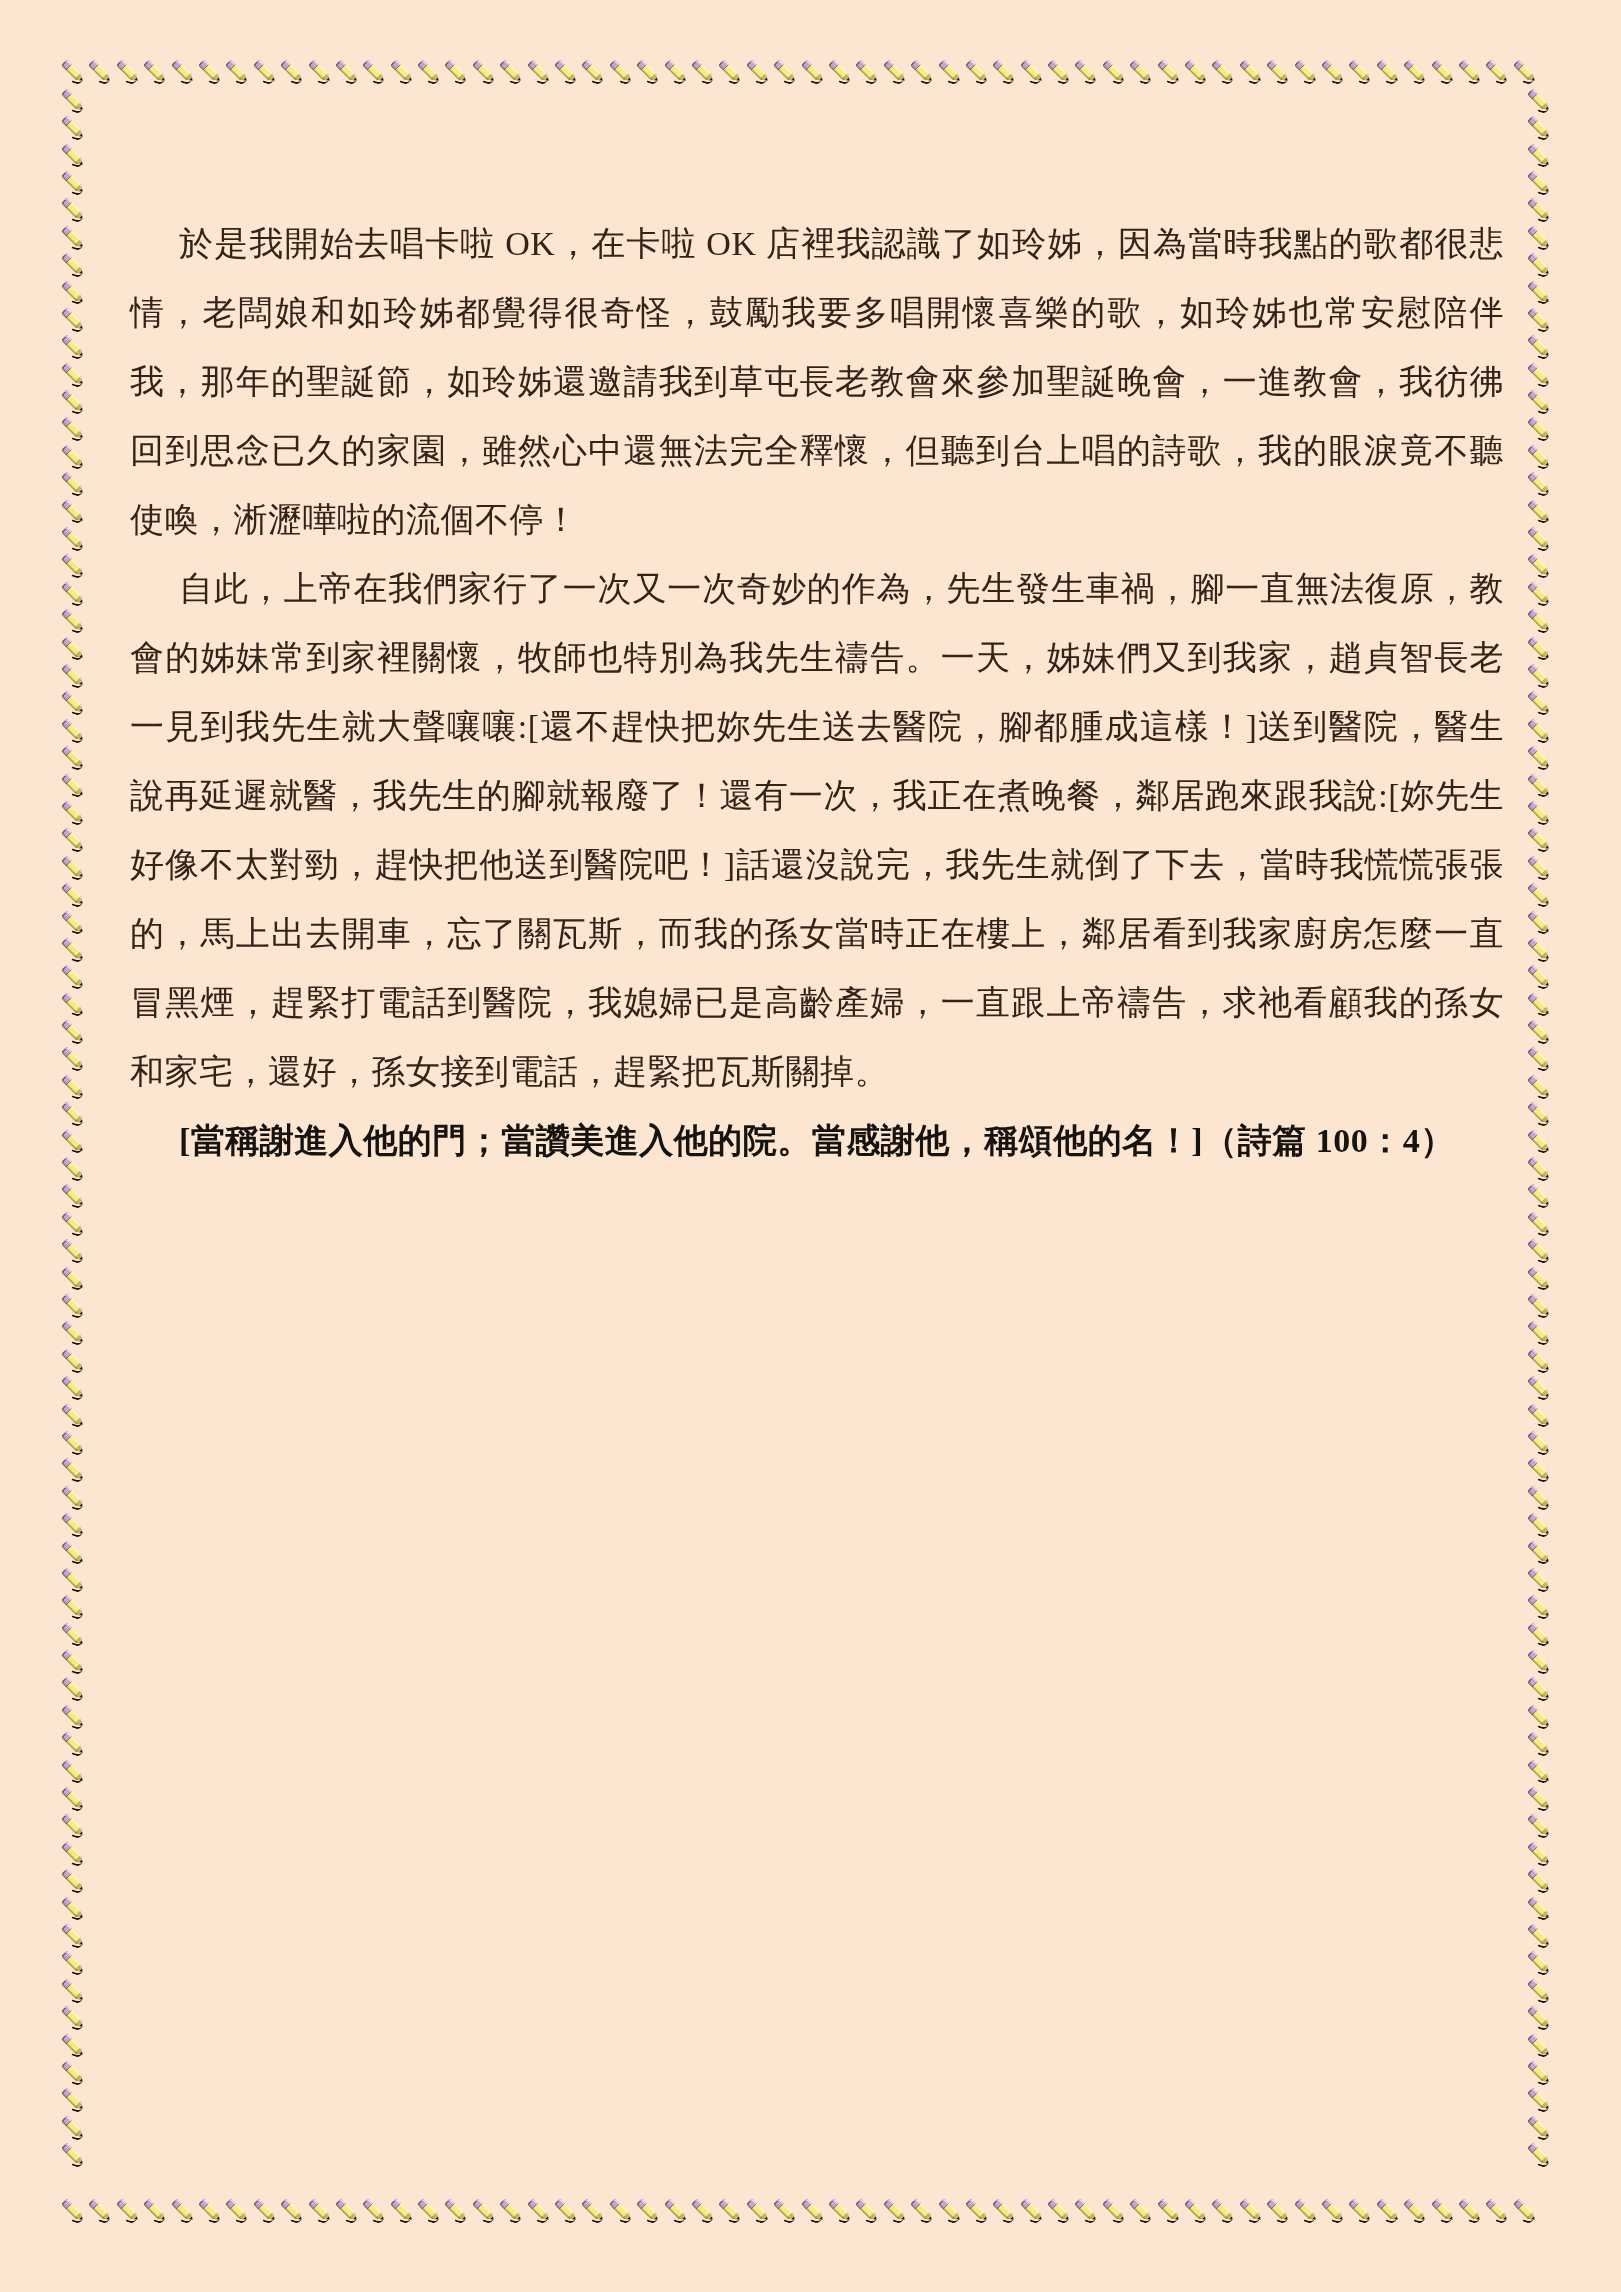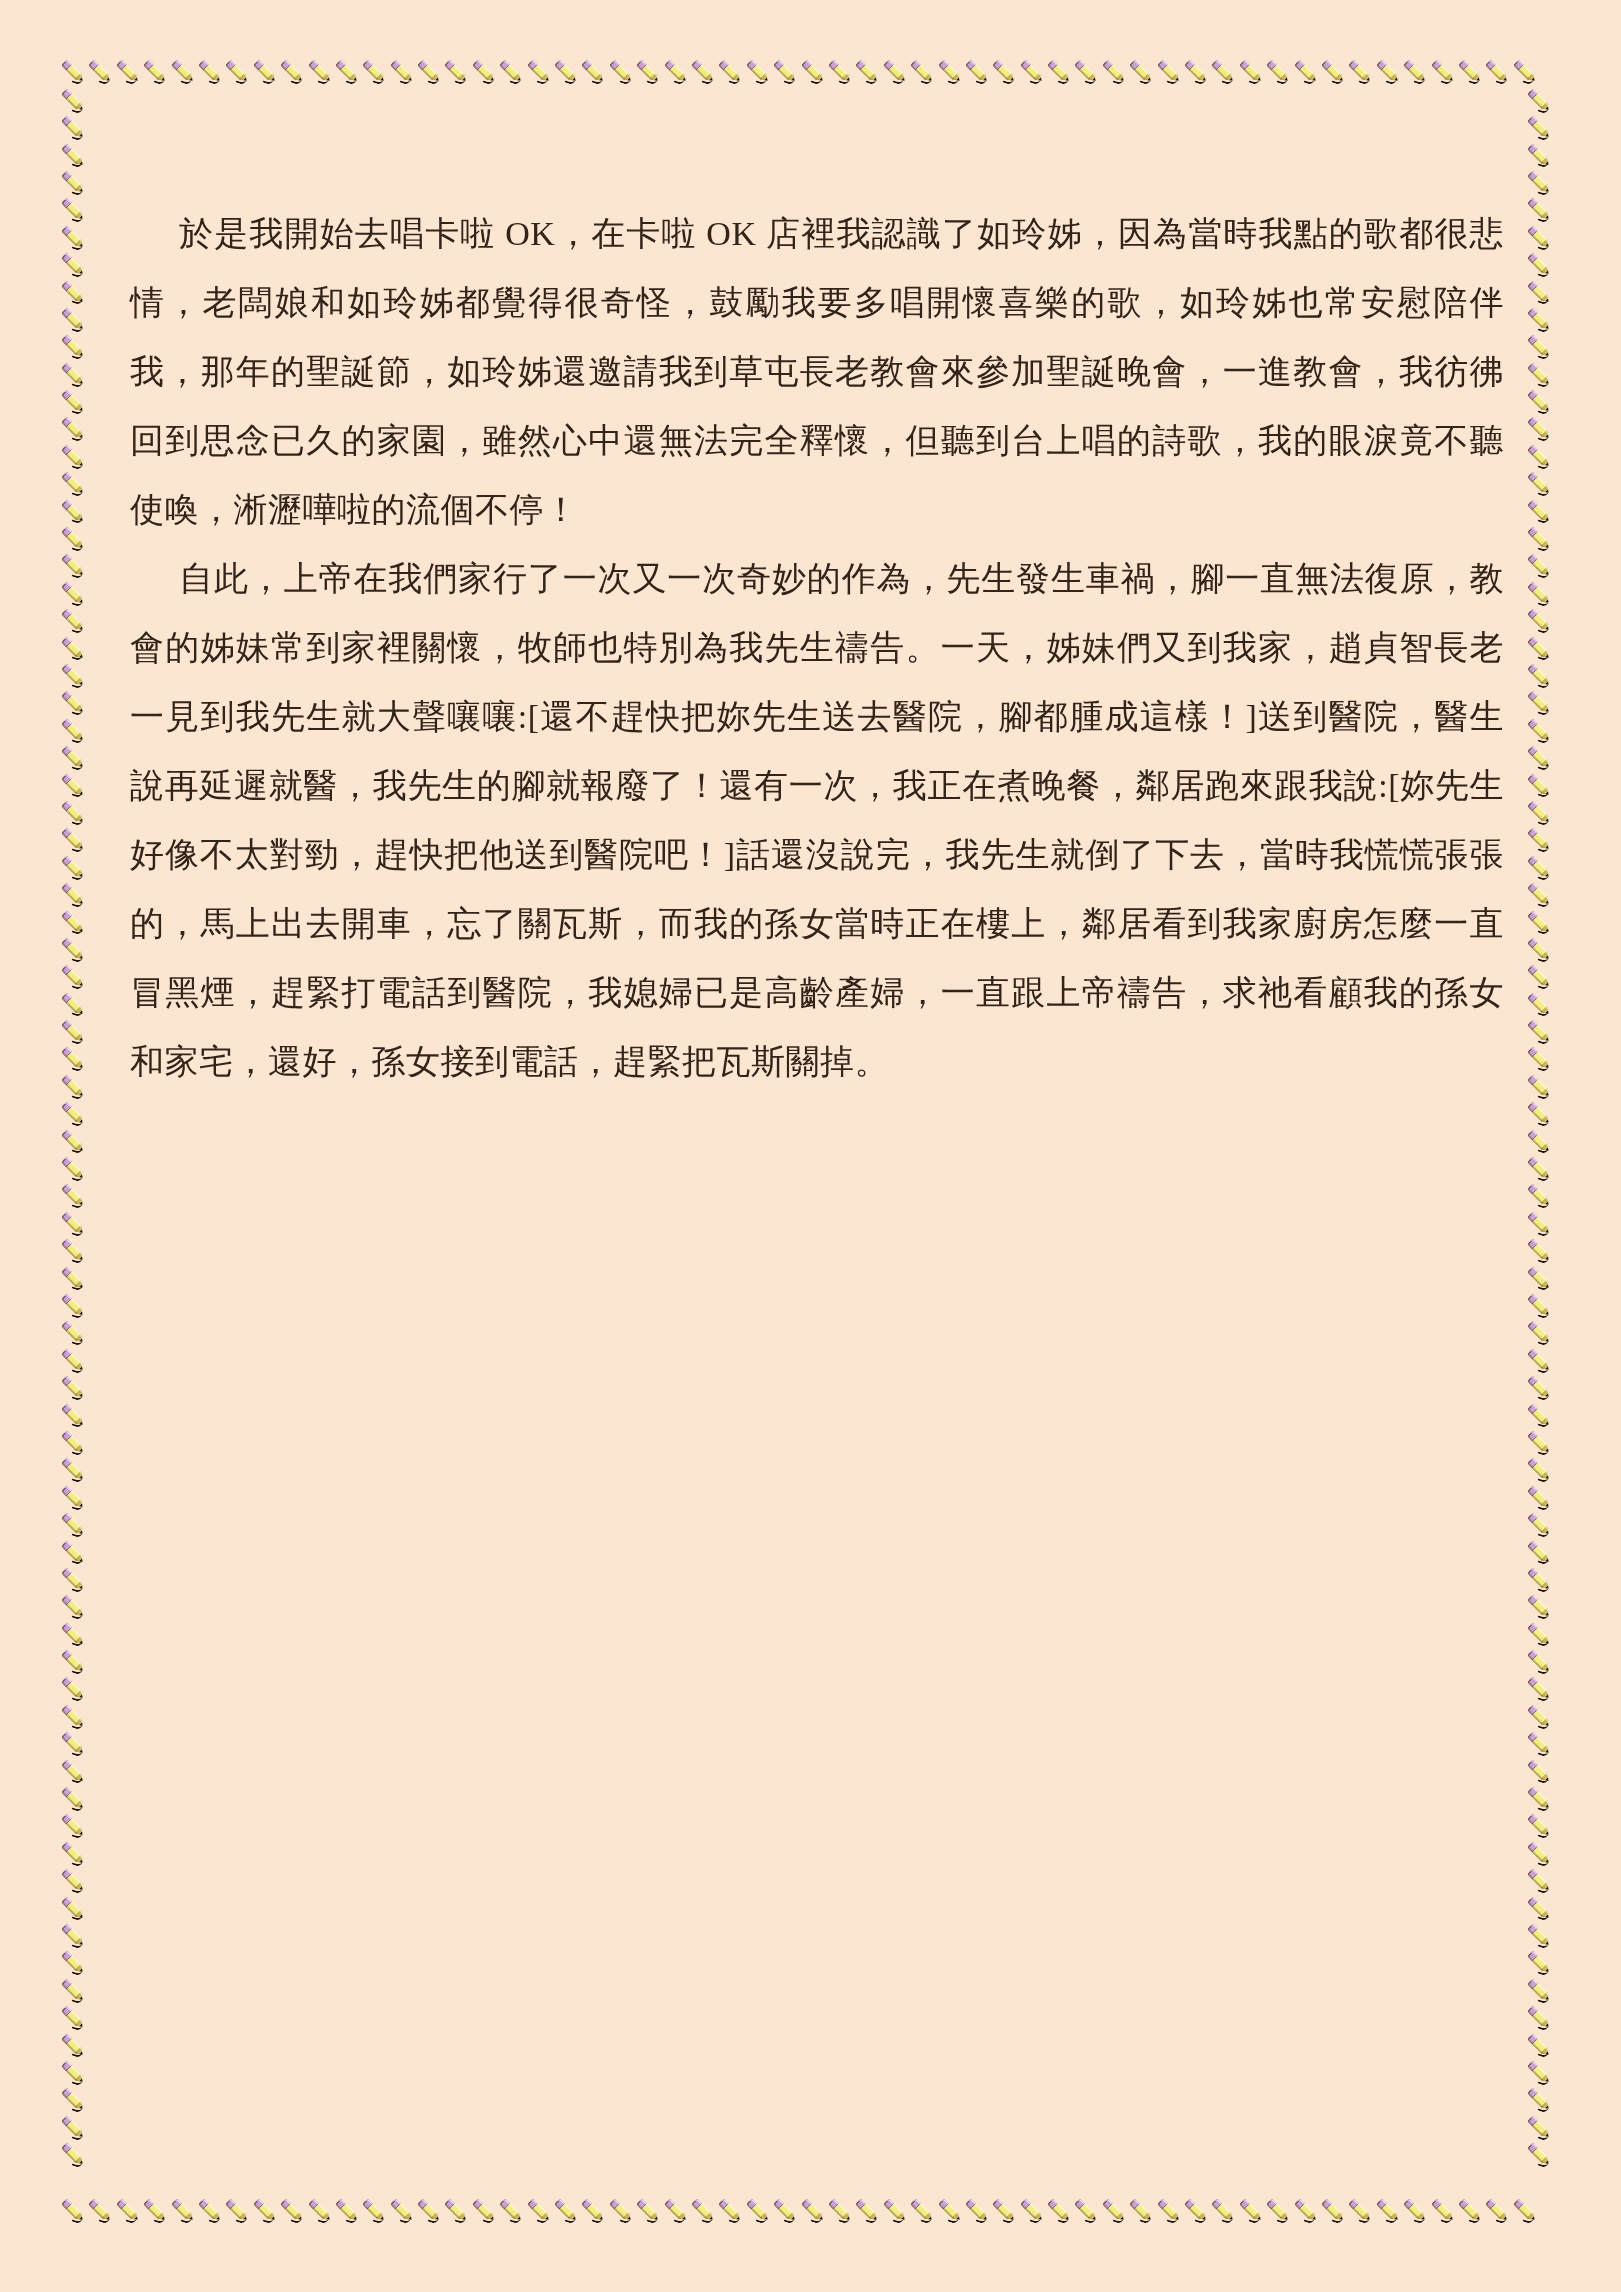--- a/index.html
+++ b/index.html
@@ -60,21 +60,21 @@
     height: 3.9px;
     border-bottom: 2px solid #1c1408;
     border-radius: 0 0 7.8px 2px;
     transform: rotate(18deg);
   }
 
   
   #content {
     position: absolute;
     left: 130px;
-    top: 199px;
+    top: 209px;
     width: 1374px;
     color: #33241a;
     font-size: 34px;
     line-height: 69px;
     text-align: justify;
     letter-spacing: 0.5px;
   }
   #content p {
     margin: 0;
     text-indent: 49px;
@@ -1134,16 +1134,17 @@
       </span>
       <span class="pencil">
         <span class="shaft"></span>
         <span class="flick"></span>
       </span>
     </div>
 
   <div id="content">
     <p>於是我開始去唱卡啦 OK，在卡啦 OK 店裡我認識了如玲姊，因為當時我點的歌都很悲情，老闆娘和如玲姊都覺得很奇怪，鼓勵我要多唱開懷喜樂的歌，如玲姊也常安慰陪伴我，那年的聖誕節，如玲姊還邀請我到草屯長老教會來參加聖誕晚會，一進教會，我彷彿回到思念已久的家園，雖然心中還無法完全釋懷，但聽到台上唱的詩歌，我的眼淚竟不聽使喚，淅瀝嘩啦的流個不停！</p>
     <p>自此，上帝在我們家行了一次又一次奇妙的作為，先生發生車禍，腳一直無法復原，教會的姊妹常到家裡關懷，牧師也特別為我先生禱告。一天，姊妹們又到我家，趙貞智長老一見到我先生就大聲嚷嚷:[還不趕快把妳先生送去醫院，腳都腫成這樣！]送到醫院，醫生說再延遲就醫，我先生的腳就報廢了！還有一次，我正在煮晚餐，鄰居跑來跟我說:[妳先生好像不太對勁，趕快把他送到醫院吧！]話還沒說完，我先生就倒了下去，當時我慌慌張張的，馬上出去開車，忘了關瓦斯，而我的孫女當時正在樓上，鄰居看到我家廚房怎麼一直冒黑煙，趕緊打電話到醫院，我媳婦已是高齡產婦，一直跟上帝禱告，求祂看顧我的孫女和家宅，還好，孫女接到電話，趕緊把瓦斯關掉。</p>
+    <p class="quote">[當稱謝進入他的門；當讚美進入他的院。當感謝他，稱頌他的名！]（詩篇 100：4）</p>
   </div>
 
 </div>
 
 
 </body></html>

